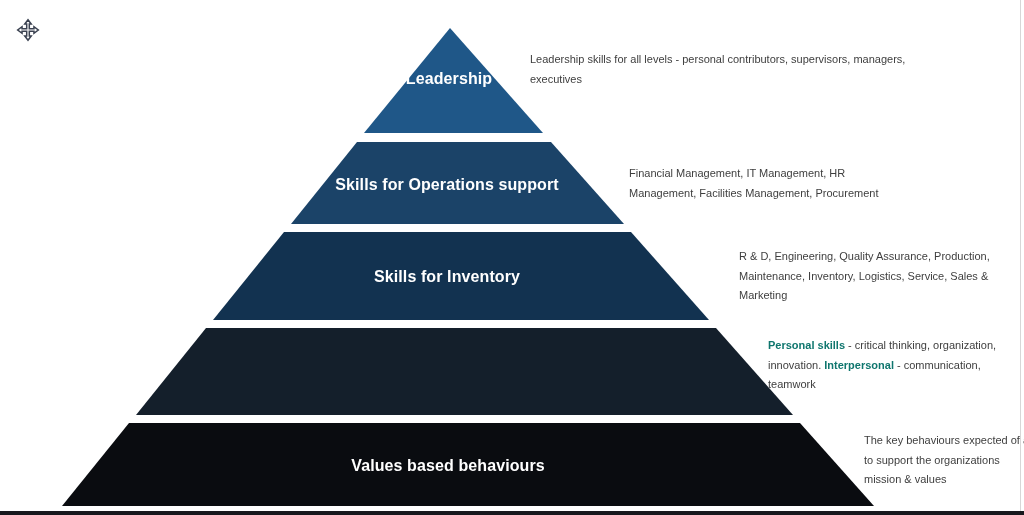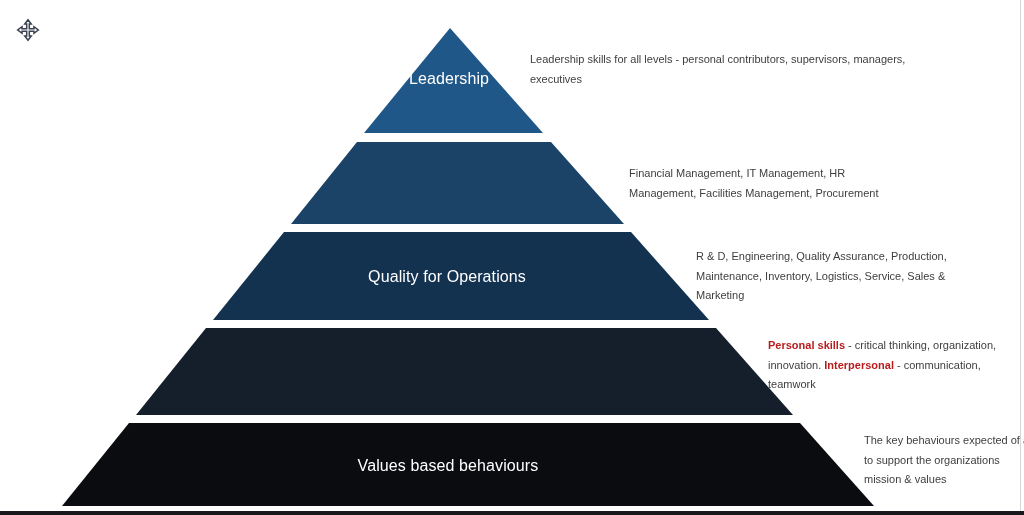--- a/index.html
+++ b/index.html
@@ -20,42 +20,42 @@
   .tier-shape.t2 { clip-path: polygon(357px 142px, 551px 142px, 624px 224px, 291px 224px); }
   .tier-shape.t3 { clip-path: polygon(284px 232px, 631px 232px, 709px 320px, 213px 320px); }
   .tier-shape.t4 { clip-path: polygon(206px 328px, 716px 328px, 793px 415px, 136px 415px); }
   .tier-shape.t5 { clip-path: polygon(129px 423px, 800px 423px, 874px 506px, 62px 506px); }
 
   
   .tier-label {
     position: absolute;
     transform: translate(-50%, -50%);
     color: #ffffff;
-    font-weight: 400;
+    font-weight: 700;
     font-size: 16px;
     white-space: nowrap;
     letter-spacing: 0.1px;
   }
   .tier-label.l1 { left: 449px; top: 79px; }
   .tier-label.l2 { left: 447px; top: 185px; }
   .tier-label.l3 { left: 447px; top: 277px; }
   .tier-label.l4 { left: 448px; top: 371px; }
   .tier-label.l5 { left: 448px; top: 466px; text-align: right; }
 
   
   .annotation {
     position: absolute;
     color: #3e3e3e;
     font-size: 11px;
     line-height: 19.5px;
   }
-  .annotation b { color: #b91c1c; }
+  .annotation b { color: #0f766e; }
   .annotation.a1 { left: 530px; top: 50px;  width: 378px; }
   .annotation.a2 { left: 629px; top: 164px; width: 258px; }
-  .annotation.a3 { left: 696px; top: 247px; width: 272px; }
+  .annotation.a3 { left: 739px; top: 247px; width: 272px; }
   .annotation.a4 { left: 768px; top: 336px; width: 252px; }
   .annotation.a5 { left: 864px; top: 431px; width: 170px; }
 
   
   .move-handle {
     position: absolute;
     left: 15px;
     top: 17px;
     width: 26px;
     height: 26px;
@@ -89,21 +89,22 @@
     </svg>
   </div>
 
   <div class="tier-shape t1" style="background: rgb(31, 87, 136);"></div>
   <div class="tier-shape t2" style="background: rgb(27, 67, 104);"></div>
   <div class="tier-shape t3" style="background: rgb(18, 50, 80);"></div>
   <div class="tier-shape t4" style="background: rgb(20, 31, 43);"></div>
   <div class="tier-shape t5" style="background: rgb(10, 12, 16);"></div>
 
   <div class="tier-label l1">Leadership</div>
-  <div class="tier-label l3">Quality for Operations</div>
+  <div class="tier-label l2">Skills for Operations support</div>
+  <div class="tier-label l3">Skills for Inventory</div>
   <div class="tier-label l5">Values based behaviours</div>
 
   <div class="annotation a1"><span>Leadership skills for all levels - personal contributors, supervisors, managers, executives</span></div>
   <div class="annotation a2"><span>Financial Management, IT Management,  HR Management, Facilities Management, Procurement</span></div>
   <div class="annotation a3"><span>R &amp; D, Engineering, Quality Assurance, Production, Maintenance,  Inventory, Logistics, Service, Sales &amp; Marketing</span></div>
   <div class="annotation a4"><b>Personal skills</b><span> - critical thinking, organization,  innovation.  </span><b>Interpersonal</b><span> - communication, teamwork</span></div>
   <div class="annotation a5"><span>The key behaviours expected of all  to support the organizations mission &amp; values</span></div>
 
   <div class="edge-right"></div>
   <div class="edge-bottom"></div>

